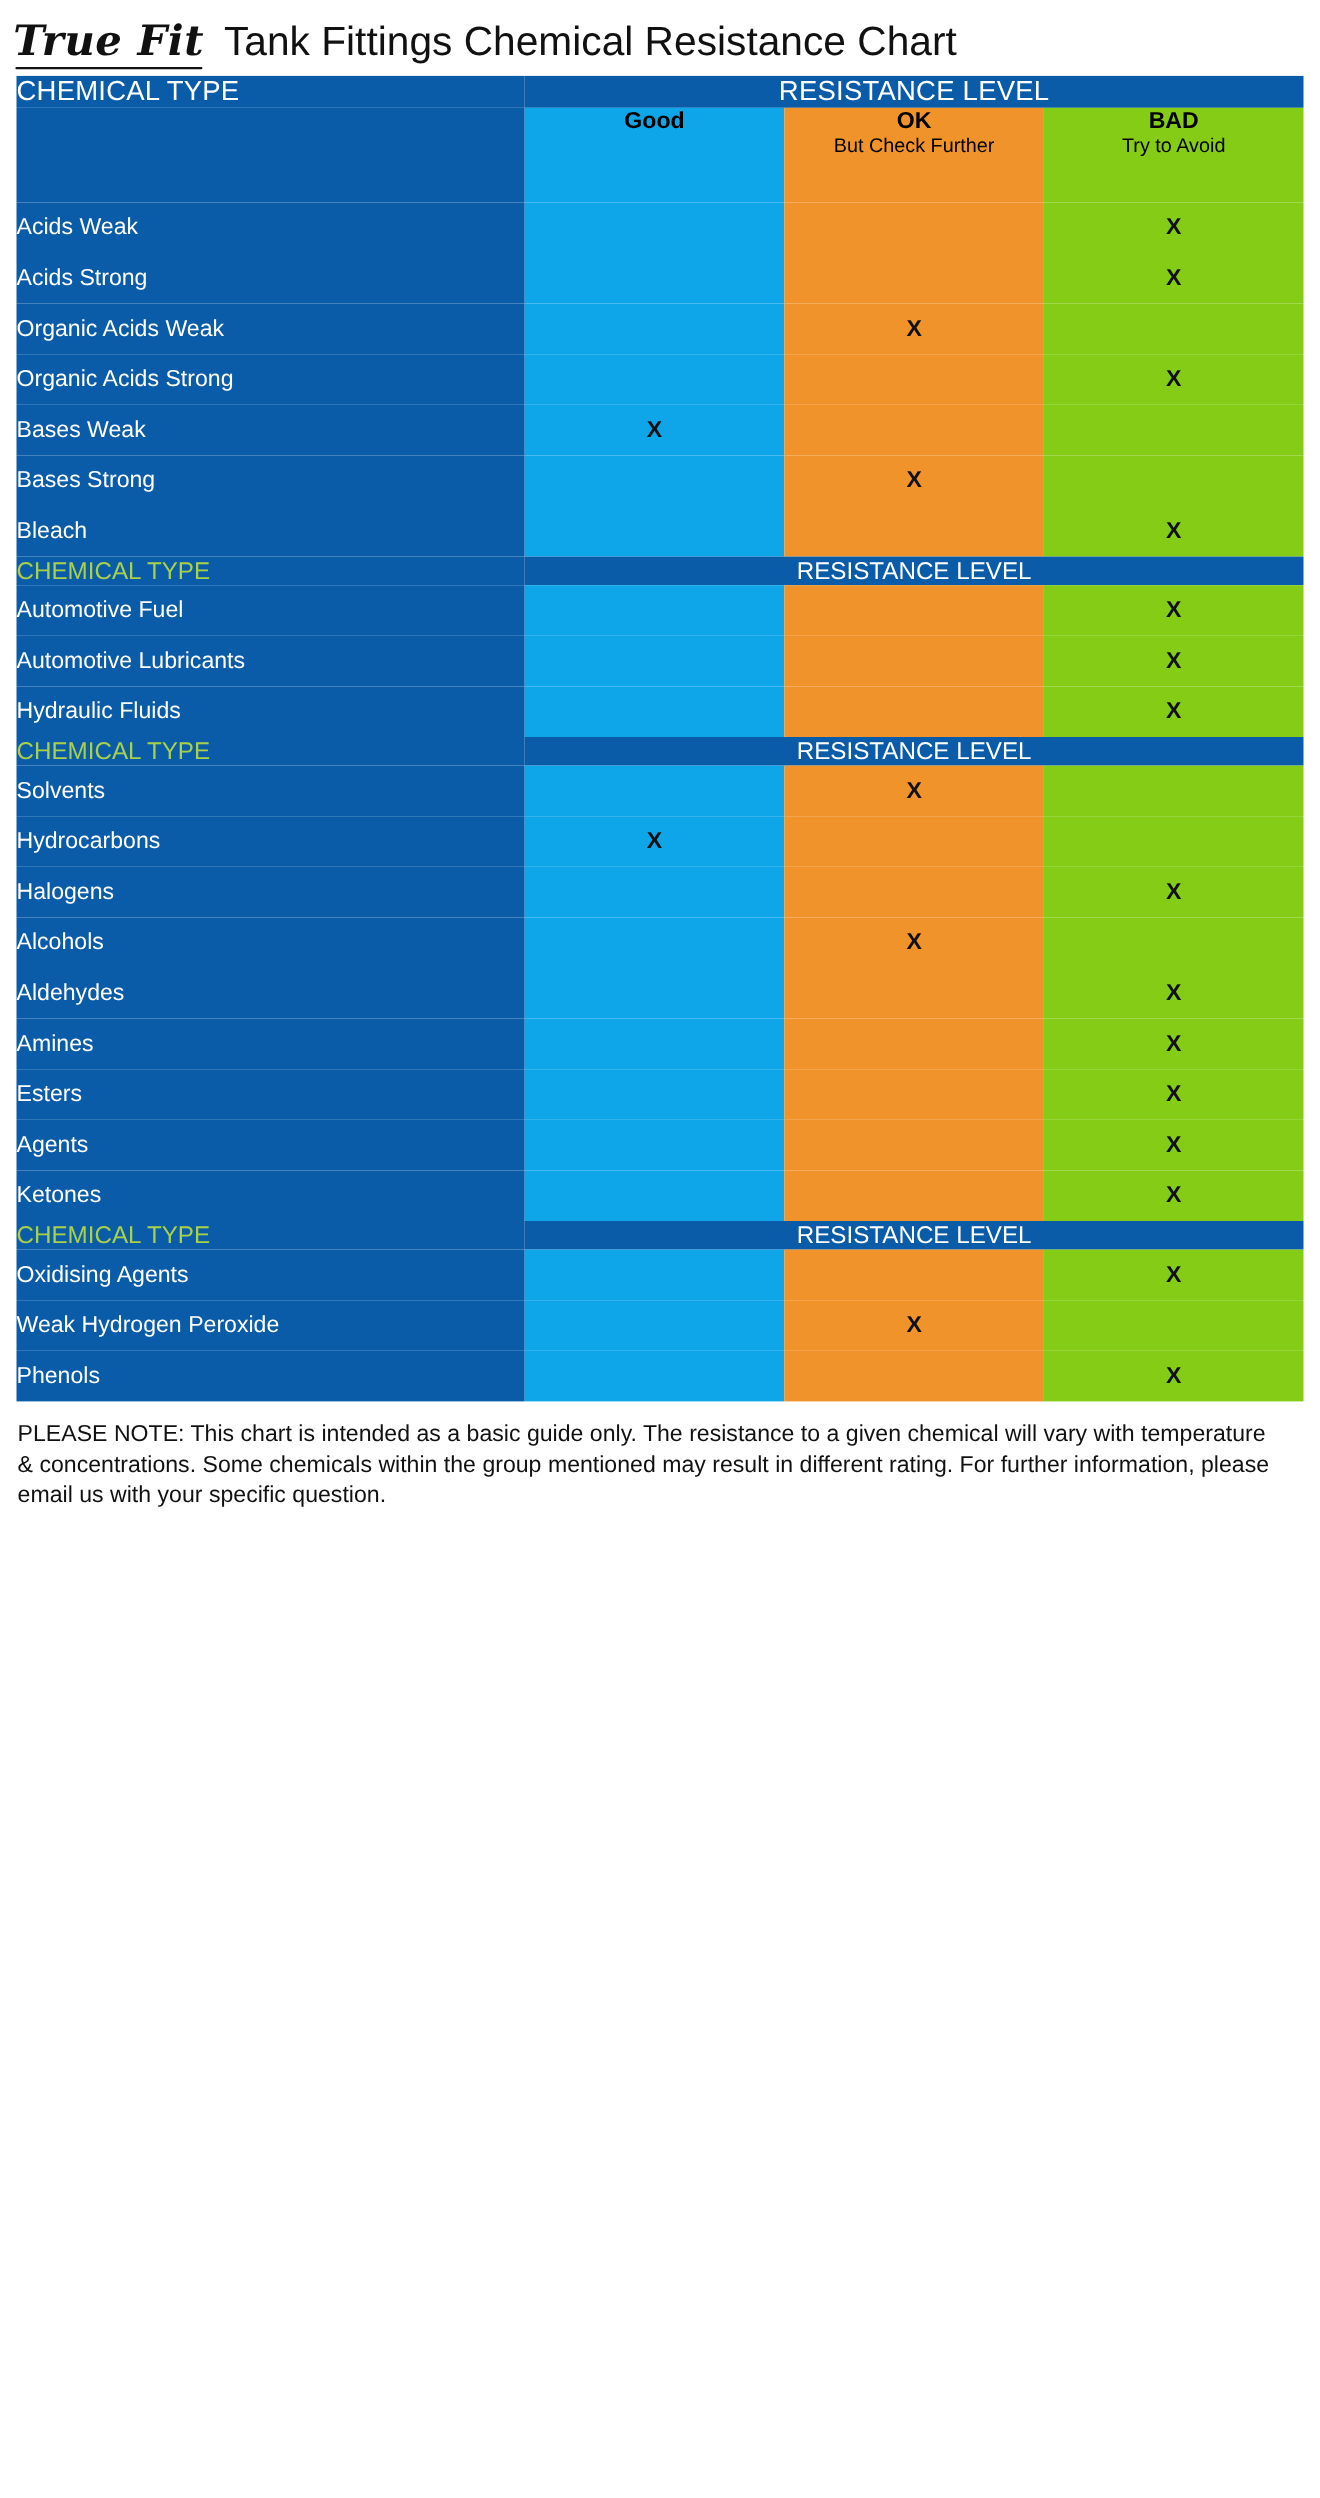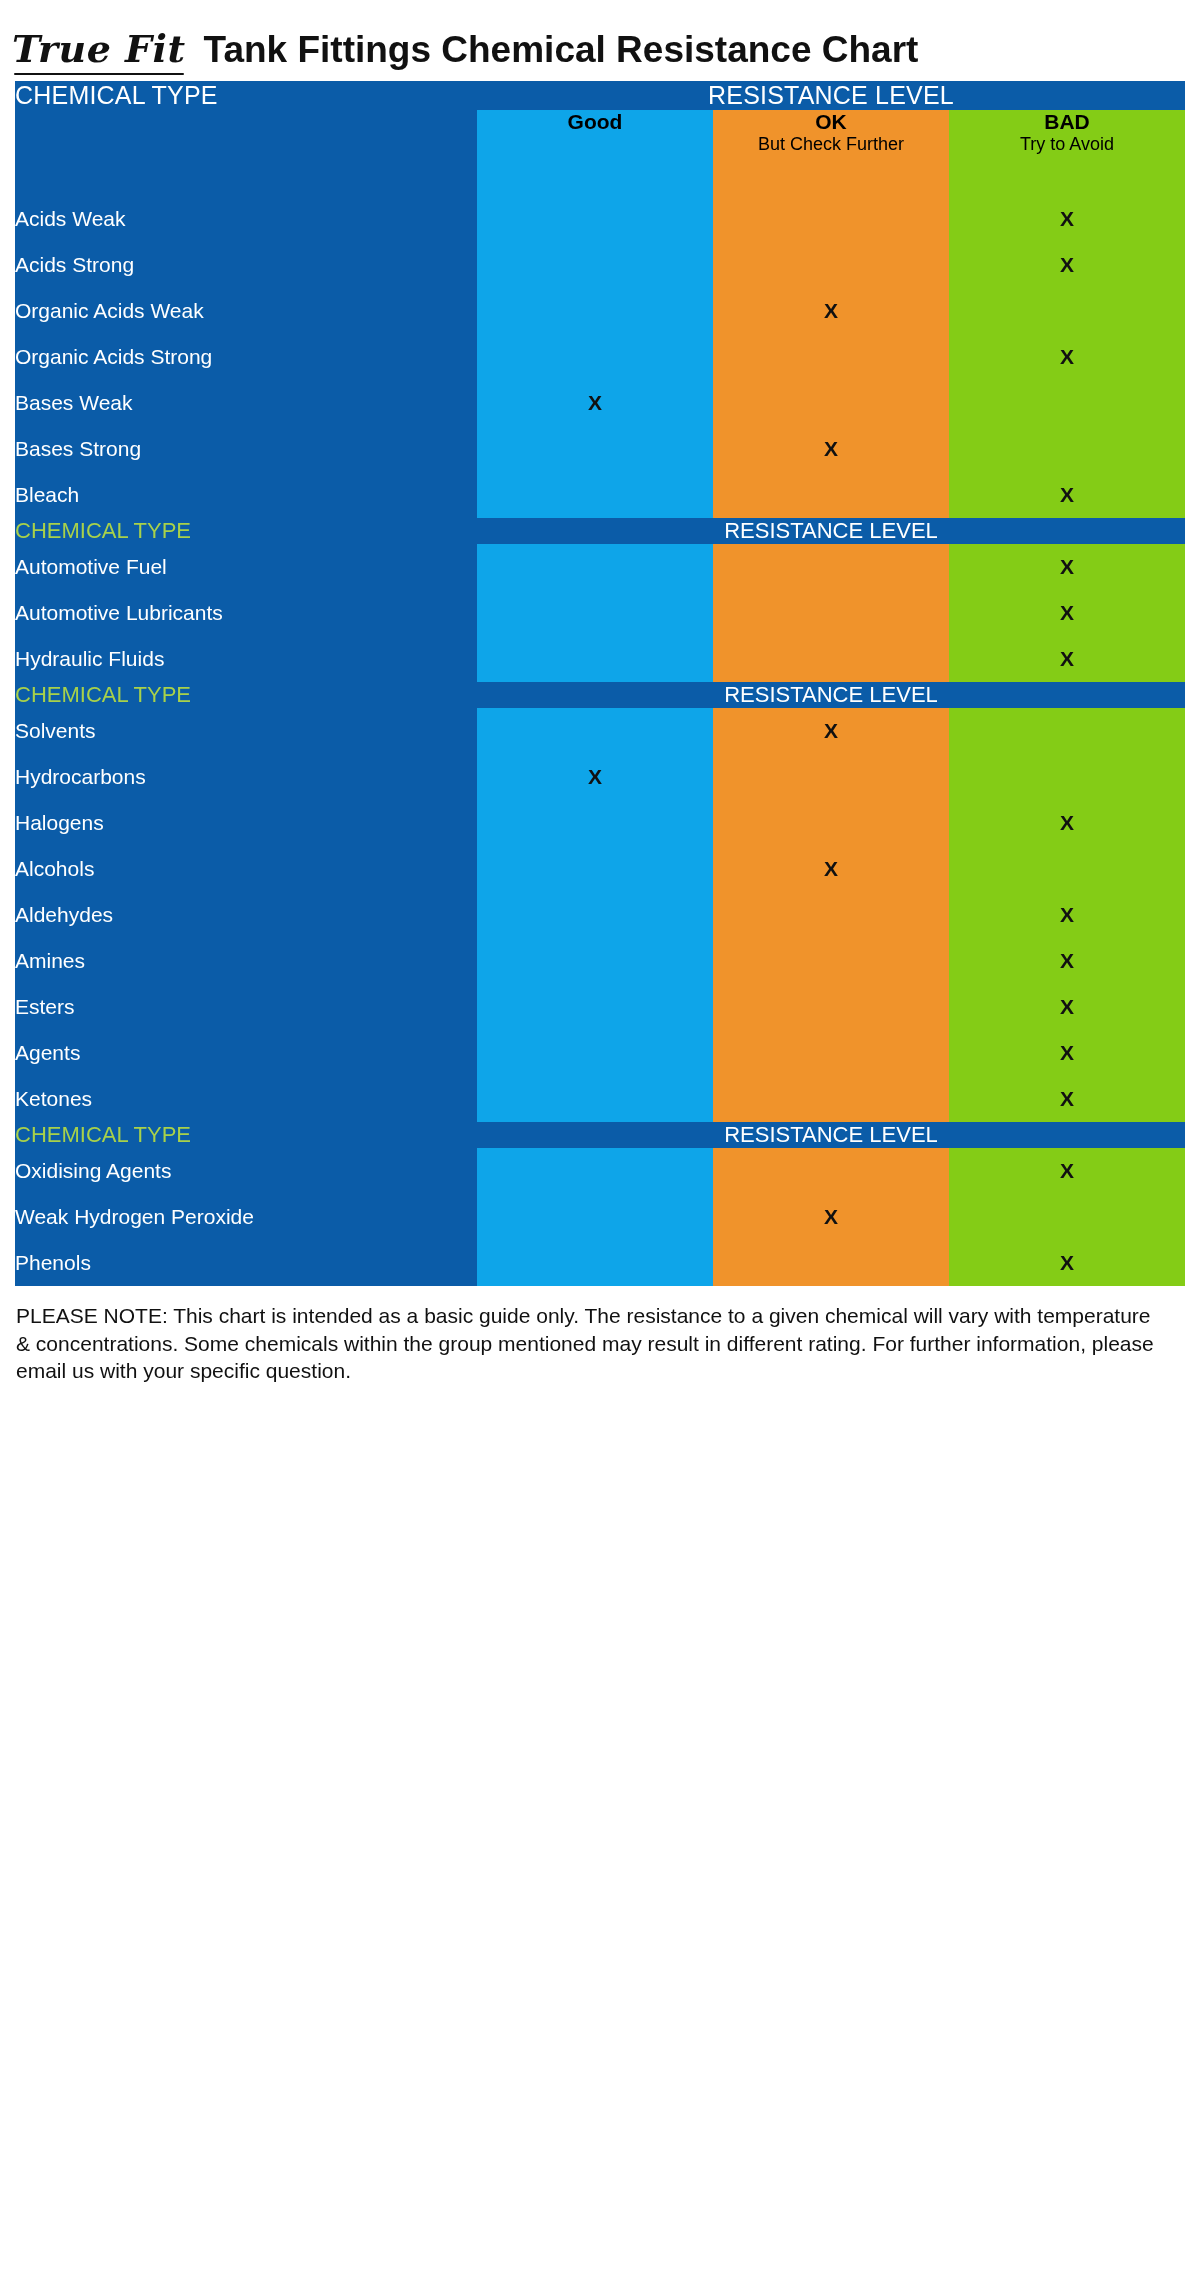--- a/index.html
+++ b/index.html
@@ -9,21 +9,20 @@
   }
   body {
     width: 1200px;
     font-family: "Liberation Sans", sans-serif;
     color: #000;
   }
   .page {
     width: 1200px;
     box-sizing: border-box;
     padding: 0 0 0 0;
-    margin-top: 12px;
   }
 
   
   .title-bar {
     display: flex;
     align-items: baseline;
     padding: 14px 0 10px 12px;
     gap: 14px;
   }
   .brand {
@@ -42,21 +41,21 @@
     position: absolute;
     left: 2px;
     right: 6px;
     bottom: -4px;
     height: 2px;
     background: #111;
     border-radius: 2px;
   }
   .title-text {
     font-size: 37px;
-    font-weight: bold;
+    font-weight: normal;
     color: #111;
     white-space: nowrap;
   }
 
   
   table.chart {
     border-collapse: collapse;
     width: 1170px;
     margin: 0 15px 0 15px;
     table-layout: fixed;

